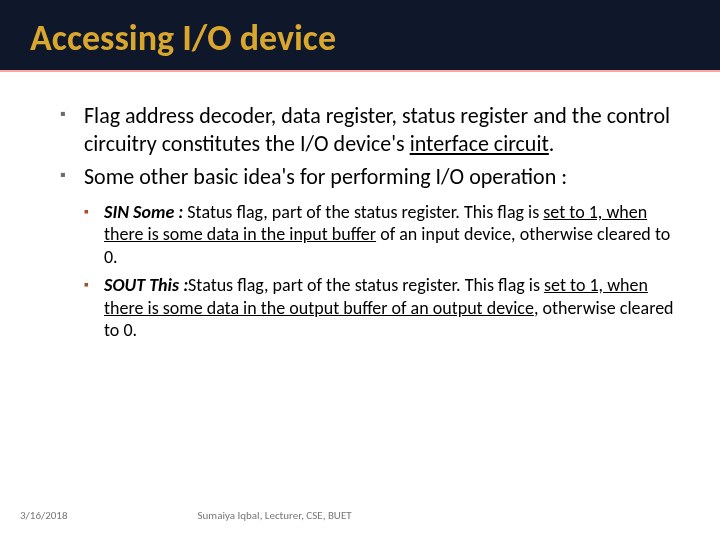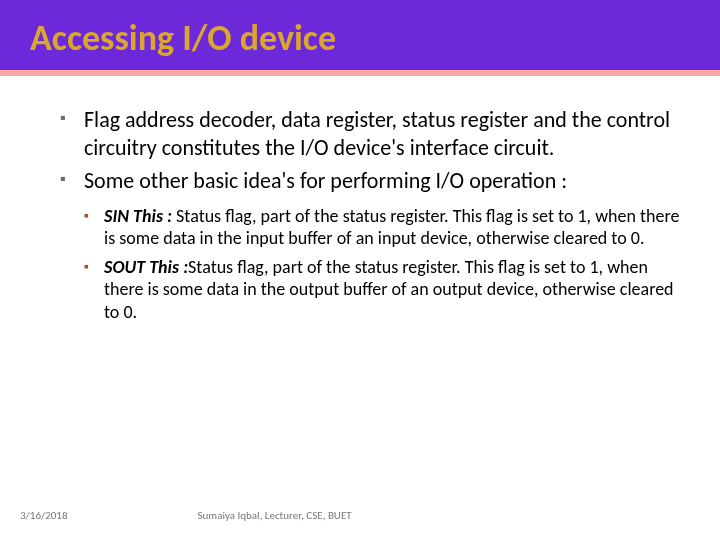--- a/index.html
+++ b/index.html
@@ -5,23 +5,23 @@
   * { margin: 0; padding: 0; box-sizing: border-box; }
   body {
     width: 720px;
     height: 540px;
     background: #fff;
     font-family: 'Calibri', 'Segoe UI', sans-serif;
     overflow: hidden;
     position: relative;
   }
   .title-band {
-    background: #6d28d9;
+    background: #0f172a;
     padding: 16px 30px 10px 30px;
-    border-bottom: 6px solid #fca5a5;
+    border-bottom: 2px solid #fca5a5;
   }
   .title {
     color: #d9a62e;
     font-size: 36px;
     font-weight: 600;
   }
   .content {
     padding: 30px 40px 0 60px;
     font-size: 22px;
     line-height: 1.25;
@@ -55,21 +55,21 @@
     margin-bottom: 6px;
   }
   .sub-item::before {
     content: "▪";
     position: absolute;
     left: 0;
     top: 2px;
     color: #a0522d;
     font-size: 14px;
   }
-  .u { }
+  .u { text-decoration: underline; }
   .footer {
     position: absolute;
     bottom: 18px;
     left: 20px;
     right: 20px;
     font-size: 11px;
     color: #777;
   }
   .footer-date { float: left; }
   .footer-author { margin-left: 130px; text-align: center; }
@@ -86,21 +86,21 @@
     <li class="bullet-item">
       <span>Flag address decoder, data register, status register and the control circuitry constitutes the I/O device's </span><span class="u">interface circuit</span><span>.</span>
     </li>
     <li class="bullet-item">
       <span> Some other basic idea's for performing I/O operation :</span>
     </li>
   </ul>
 
   <ul class="sub-list">
     <li class="sub-item">
-      <b><i><span>SIN This : </span></i></b><span>Status flag, part of the status register. This flag is </span><span class="u">set to 1, when there is some data in the input buffer</span><span> of an input device, otherwise cleared to 0.</span>
+      <b><i><span>SIN Some : </span></i></b><span>Status flag, part of the status register. This flag is </span><span class="u">set to 1, when there is some data in the input buffer</span><span> of an input device, otherwise cleared to 0.</span>
     </li>
     <li class="sub-item">
       <b><i><span>SOUT This :</span></i></b><span>Status flag, part of the status register. This flag is </span><span class="u">set to 1, when there is some data in the output buffer of an output device</span><span>, otherwise cleared to 0.</span>
     </li>
   </ul>
 </div>
 
 <div class="footer">
   <span class="footer-date">3/16/2018</span>
   <span class="footer-author">Sumaiya Iqbal, Lecturer, CSE, BUET</span>

